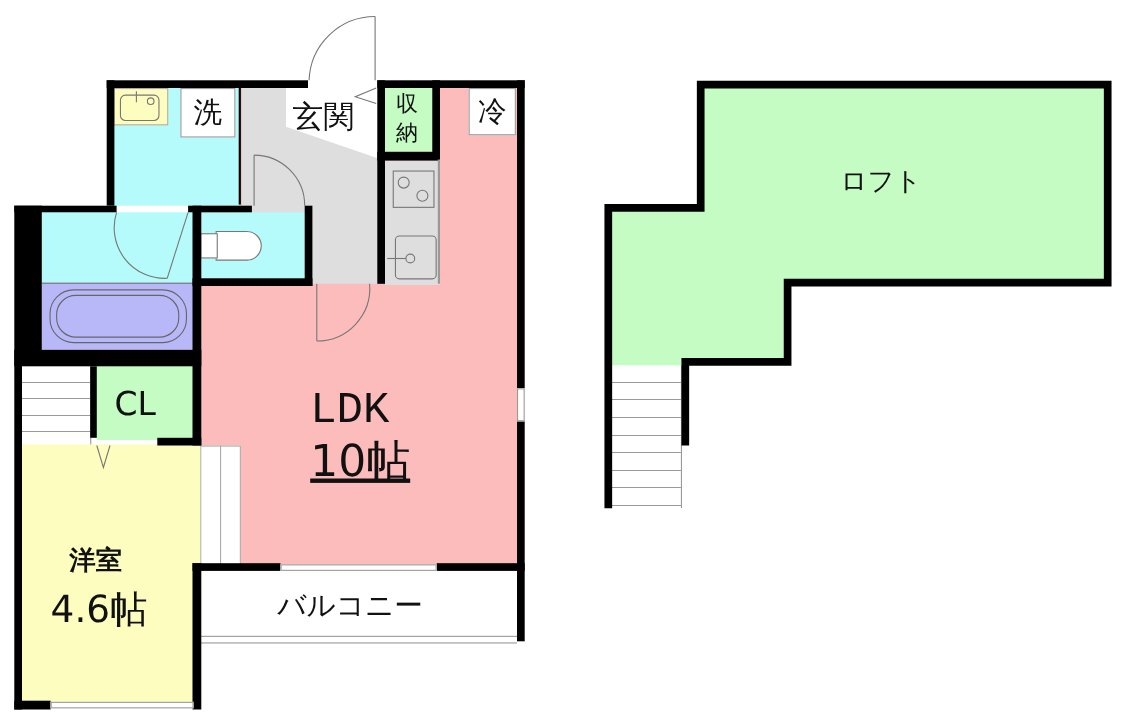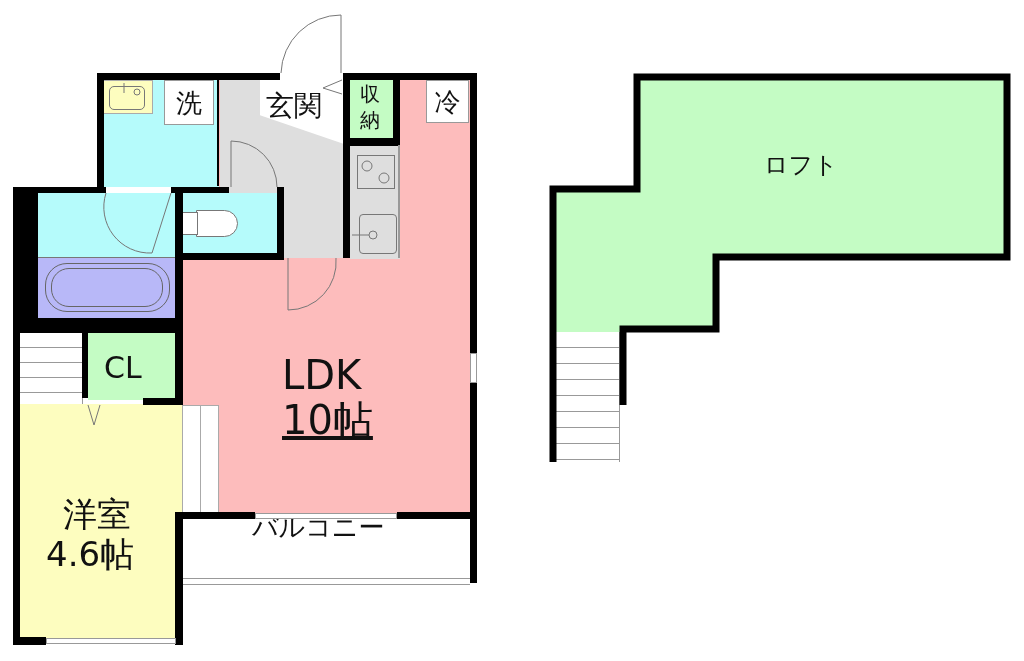--- a/index.html
+++ b/index.html
@@ -52,29 +52,29 @@
   <div class="abs" style="left:196px;top:210px;width:42px;height:27px;background:#fff;border:1px solid #777;border-radius:0 14px 14px 0;"></div>
   <div class="abs" style="left:182px;top:212px;width:16px;height:23px;background:#fff;border:1px solid #777;"></div>
 
   <div class="abs" style="left:18px;top:333px;width:65px;height:105px;background:repeating-linear-gradient(to bottom,#fff 0,#fff 14px,#999 14px,#999 15px);border-right:1px solid #999;border-bottom:1px solid #999;"></div>
 
   <div class="abs" style="left:88px;top:333px;width:88px;height:67px;background:#c4fcc4;"></div>
   <span class="lbl" style="left:104px;top:353px;font-size:30px;">CL</span>
 
   <div class="abs" style="left:18px;top:404px;width:164px;height:234px;background:#fdfdbf;"></div>
   <div class="abs" style="left:18px;top:438px;width:65px;height:10px;background:#fdfdbf;"></div>
-  <span class="lbl" style="left:63px;top:497px;font-size:34px;">洋室</span>
+  <span class="lbl" style="left:63px;top:497px;font-size:24px;font-weight:bold;">洋室</span>
   <span class="lbl" style="left:46px;top:537px;font-size:34px;">4.6帖</span>
 
-  <span class="lbl" style="left:282px;top:355px;font-size:40px;">LDK</span>
+  <span class="lbl" style="left:282px;top:355px;font-size:40px;font-family:Liberation Mono, monospace;">LDK</span>
   <span class="lbl" style="left:282px;top:400px;font-size:40px;text-decoration:underline;">10帖</span>
 
   <div class="abs" style="left:182px;top:519px;width:288px;height:66px;background:#fff;border-bottom:1px solid #999;"></div>
   <div class="abs" style="left:182px;top:578px;width:288px;height:1px;background:#999;"></div>
-  <span class="lbl" style="left:252px;top:514px;font-size:26px;">バルコニー</span>
+  <span class="lbl" style="left:252px;top:538px;font-size:26px;">バルコニー</span>
 
   <div class="wall" style="left:97px;top:73px;width:183px;height:7px;"></div>
   <div class="wall" style="left:343px;top:73px;width:134px;height:7px;"></div>
   <div class="wall" style="left:97px;top:73px;width:7px;height:114px;"></div>
   <div class="wall" style="left:470px;top:73px;width:7px;height:280px;"></div>
   <div class="wall" style="left:470px;top:383px;width:7px;height:200px;"></div>
   <div class="wall" style="left:343px;top:73px;width:7px;height:72px;"></div>
   <div class="wall" style="left:343px;top:138px;width:57px;height:8px;"></div>
   <div class="wall" style="left:393px;top:73px;width:7px;height:72px;"></div>
   <div class="wall" style="left:343px;top:145px;width:7px;height:113px;"></div>

